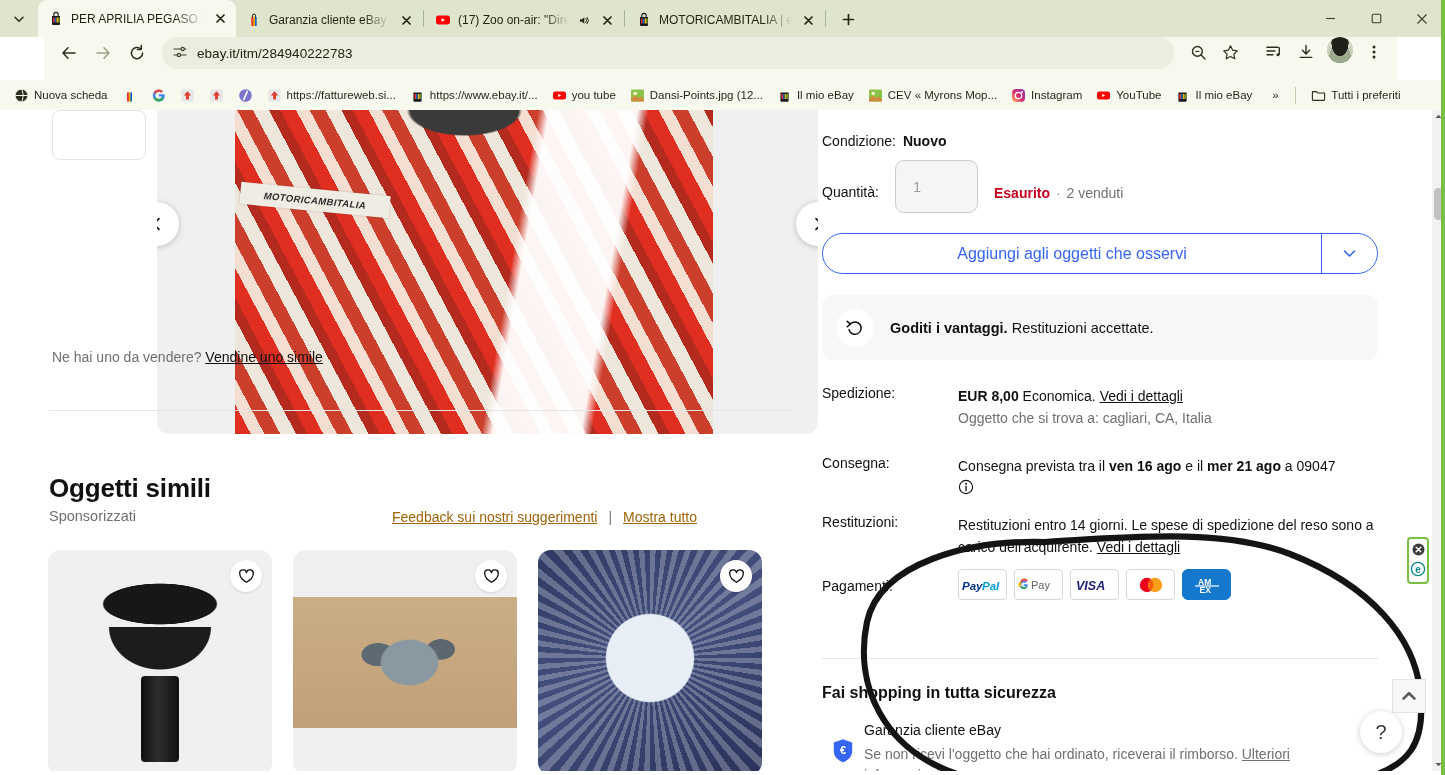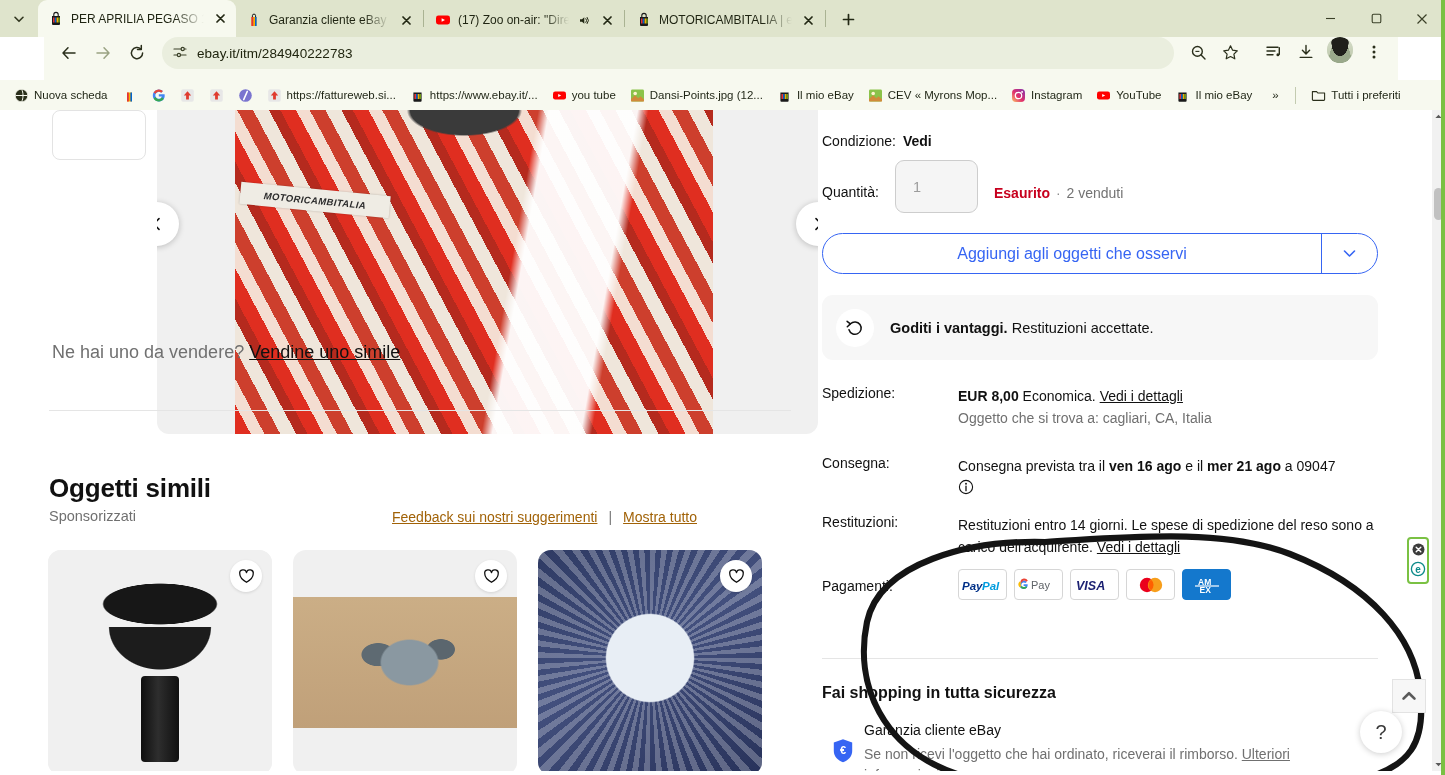--- a/index.html
+++ b/index.html
@@ -125,21 +125,21 @@
     font-style:italic; box-shadow:0 0 2px rgba(0,0,0,.25);
   }
   .gallery-nav{
     position:absolute; width:44px;height:44px;border-radius:50%;background:#fff;
     box-shadow:0 1px 6px rgba(0,0,0,.22); display:flex;align-items:center;justify-content:center;
     cursor:pointer; top:188px;
   }
   .gallery-nav.prev{ left:-22px; }
   .gallery-nav.next{ right:-22px; }
 
-  .sell-line { position:absolute; left:52px; top:232px; font-size:18px; color:#707070; }
+  .sell-line { position:absolute; left:52px; top:239px; font-size:14px; color:#707070; }
   .sell-line a { color:#111; text-decoration:underline; font-weight:500; }
   .hr-left { position:absolute; left:49px; top:300px; width:742px; height:1px; background:#e5e5e5; }
 
   .simili-title{ position:absolute; left:49px; top:363px; font-size:26px; font-weight:bold; color:#111; letter-spacing:-.2px; }
   .simili-sub{ position:absolute; left:49px; top:398px; font-size:14.5px; color:#707070; }
   .simili-links{ position:absolute; left:392px; top:399px; font-size:14px; display:flex; align-items:center; gap:11px; }
   .simili-links a{ color:#a16207; text-decoration:underline; }
   .simili-links .bar{ color:#767676; text-decoration:none; }
 
   .cards{ position:absolute; left:48px; top:440px; display:flex; gap:21px; }
@@ -217,21 +217,21 @@
 
   .kv{ position:absolute; width:556px; font-size:14px; }
   .kv .k{ position:absolute; left:0; top:0; color:#111; }
   .kv .v{ position:absolute; left:136px; top:0; width:420px; color:#111; line-height:22px; }
   .kv .v a{ color:#111; text-decoration:underline; }
   .kv .v b{ font-weight:bold; }
   .kv .v .g{ color:#707070; }
 
   .pay-icons{ position:absolute; left:136px; top:-9px; display:flex; gap:7px; }
   .pi{ width:49px;height:31px;border:1px solid #d6d6d6;border-radius:4px;background:#fff;display:flex;align-items:center;justify-content:center;}
-  .pi.amex{ background:#1478cd; border-color:#1478cd; }
+  .pi.amex{ background:#1478cd; border-color:#1478cd;border-radius:6px; }
 
   .hr-right{ position:absolute; left:0; top:548px; width:556px; height:1px; background:#e5e5e5; }
   .sec-title{ position:absolute; left:0; top:574px; font-size:16px; font-weight:bold; color:#111; }
   .guar-ic{ position:absolute; left:10px; top:628px; width:22px;height:26px; }
   .guar-t{ position:absolute; left:42px; top:612px; font-size:14px; color:#111; }
   .guar-d{ position:absolute; left:42px; top:634px; width:500px; font-size:14px; color:#707070; line-height:21px; }
   .guar-d a{ color:#707070; text-decoration:underline; }
 
   
   #annotation{ position:absolute; left:820px; top:400px; width:620px; height:300px; pointer-events:none; }
@@ -671,21 +671,21 @@
           <svg width="17" height="17" viewBox="0 0 17 17">
               <path d="M8.5 14.3 C8.5 14.3 1.8 10.1 1.8 5.9 A3.4 3.4 0 0 1 8.5 4.6 A3.4 3.4 0 0 1 15.2 5.9 C15.2 10.1 8.5 14.3 8.5 14.3 Z" stroke="#111" stroke-width="1.3" fill="none" stroke-linejoin="round"></path>
             </svg>
         </div>
       </div>
     </div>
 
     <div class="rightcol">
 
       <div class="r-cond">
-        <span>Condizione:</span><b>Vedi</b>
+        <span>Condizione:</span><b>Nuovo</b>
       </div>
 
       <div class="r-qty-lbl">Quantità:</div>
       <div class="qty-box">
         <span>1</span>
       </div>
       <div class="r-stock">
         <span class="esa">Esaurito</span>
         <span class="sep">·</span>
         <span class="sold">2 venduti</span>

